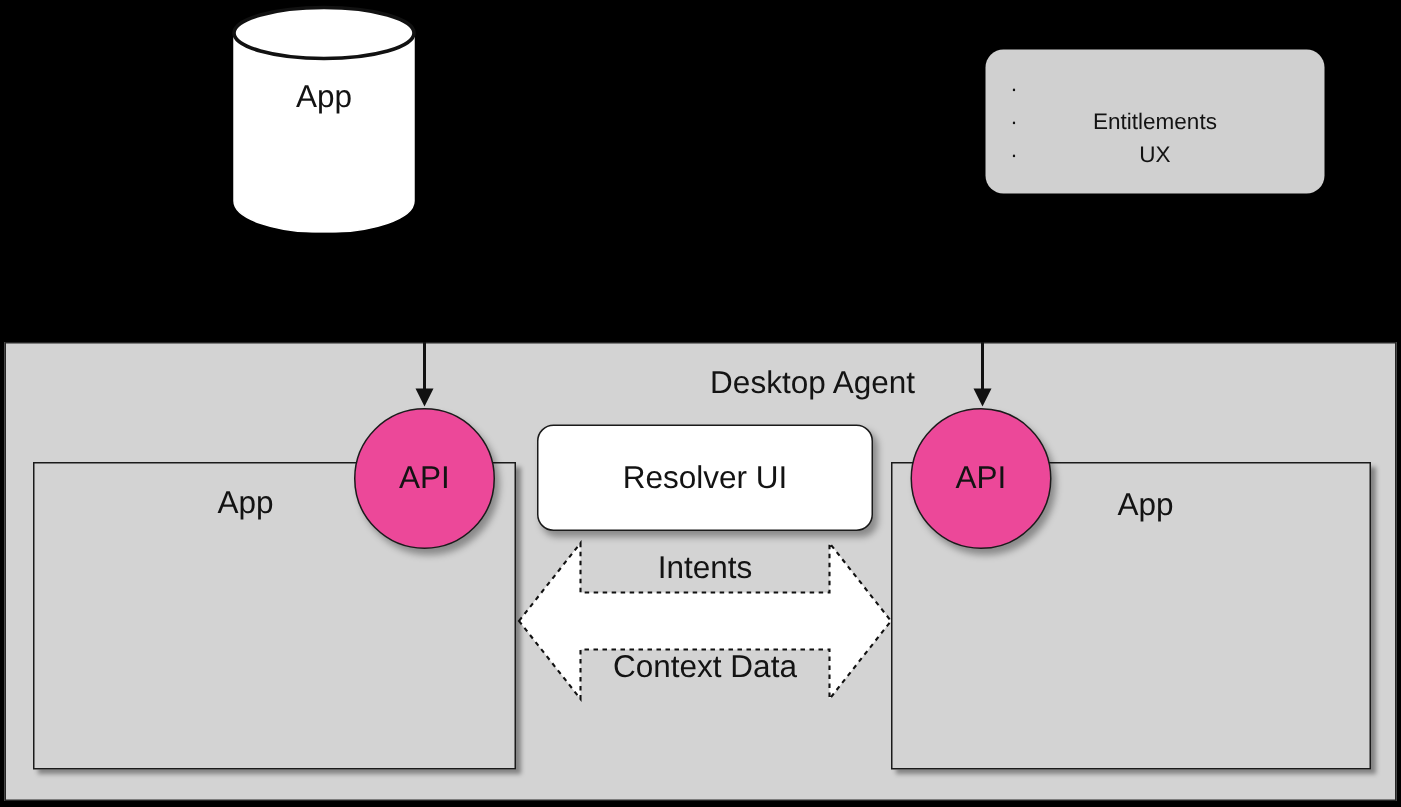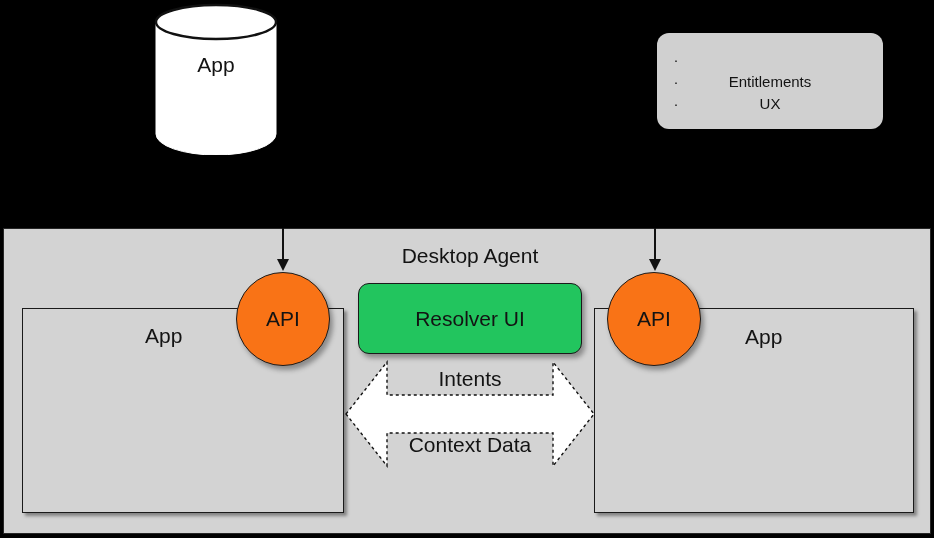--- a/index.html
+++ b/index.html
@@ -25,21 +25,21 @@
     height: 306px;
     background: #d3d3d3;
     border: 1px solid #262626;
     box-sizing: border-box;
   }
   .agent-title {
     position: absolute;
     left: 330px;
     top: 243px;
     width: 280px;
-    text-align: center;
+    text-align: right;
     font-size: 21px;
     color: #131313;
     line-height: 26px;
     white-space: nowrap;
   }
 
   
   .app-box {
     position: absolute;
     background: #d3d3d3;
@@ -57,41 +57,41 @@
   }
   .app-label.left  { left: 145px; top: 324px; }
   .app-label.right { left: 745px; top: 325px; }
 
   
   .api-circle {
     position: absolute;
     width: 94px;
     height: 94px;
     border-radius: 50%;
-    background: #f97316;
+    background: #ec4899;
     border: 1.6px solid #1b1b1b;
     box-sizing: border-box;
     display: flex;
     align-items: center;
     justify-content: center;
     font-size: 21px;
     color: #131313;
     box-shadow: 3px 4px 5px rgba(0,0,0,0.35);
   }
   .api-circle.left  { left: 236px; top: 272px; }
   .api-circle.right { left: 607px; top: 272px; }
 
   
   .resolver-box {
     position: absolute;
     left: 358px;
     top: 283px;
     width: 224px;
     height: 71px;
-    background: #22c55e;
+    background: #ffffff;
     border: 1.6px solid #1a1a1a;
     border-radius: 11px;
     box-sizing: border-box;
     display: flex;
     align-items: center;
     justify-content: center;
     font-size: 21px;
     color: #131313;
     box-shadow: 3px 4px 5px rgba(0,0,0,0.35);
   }

